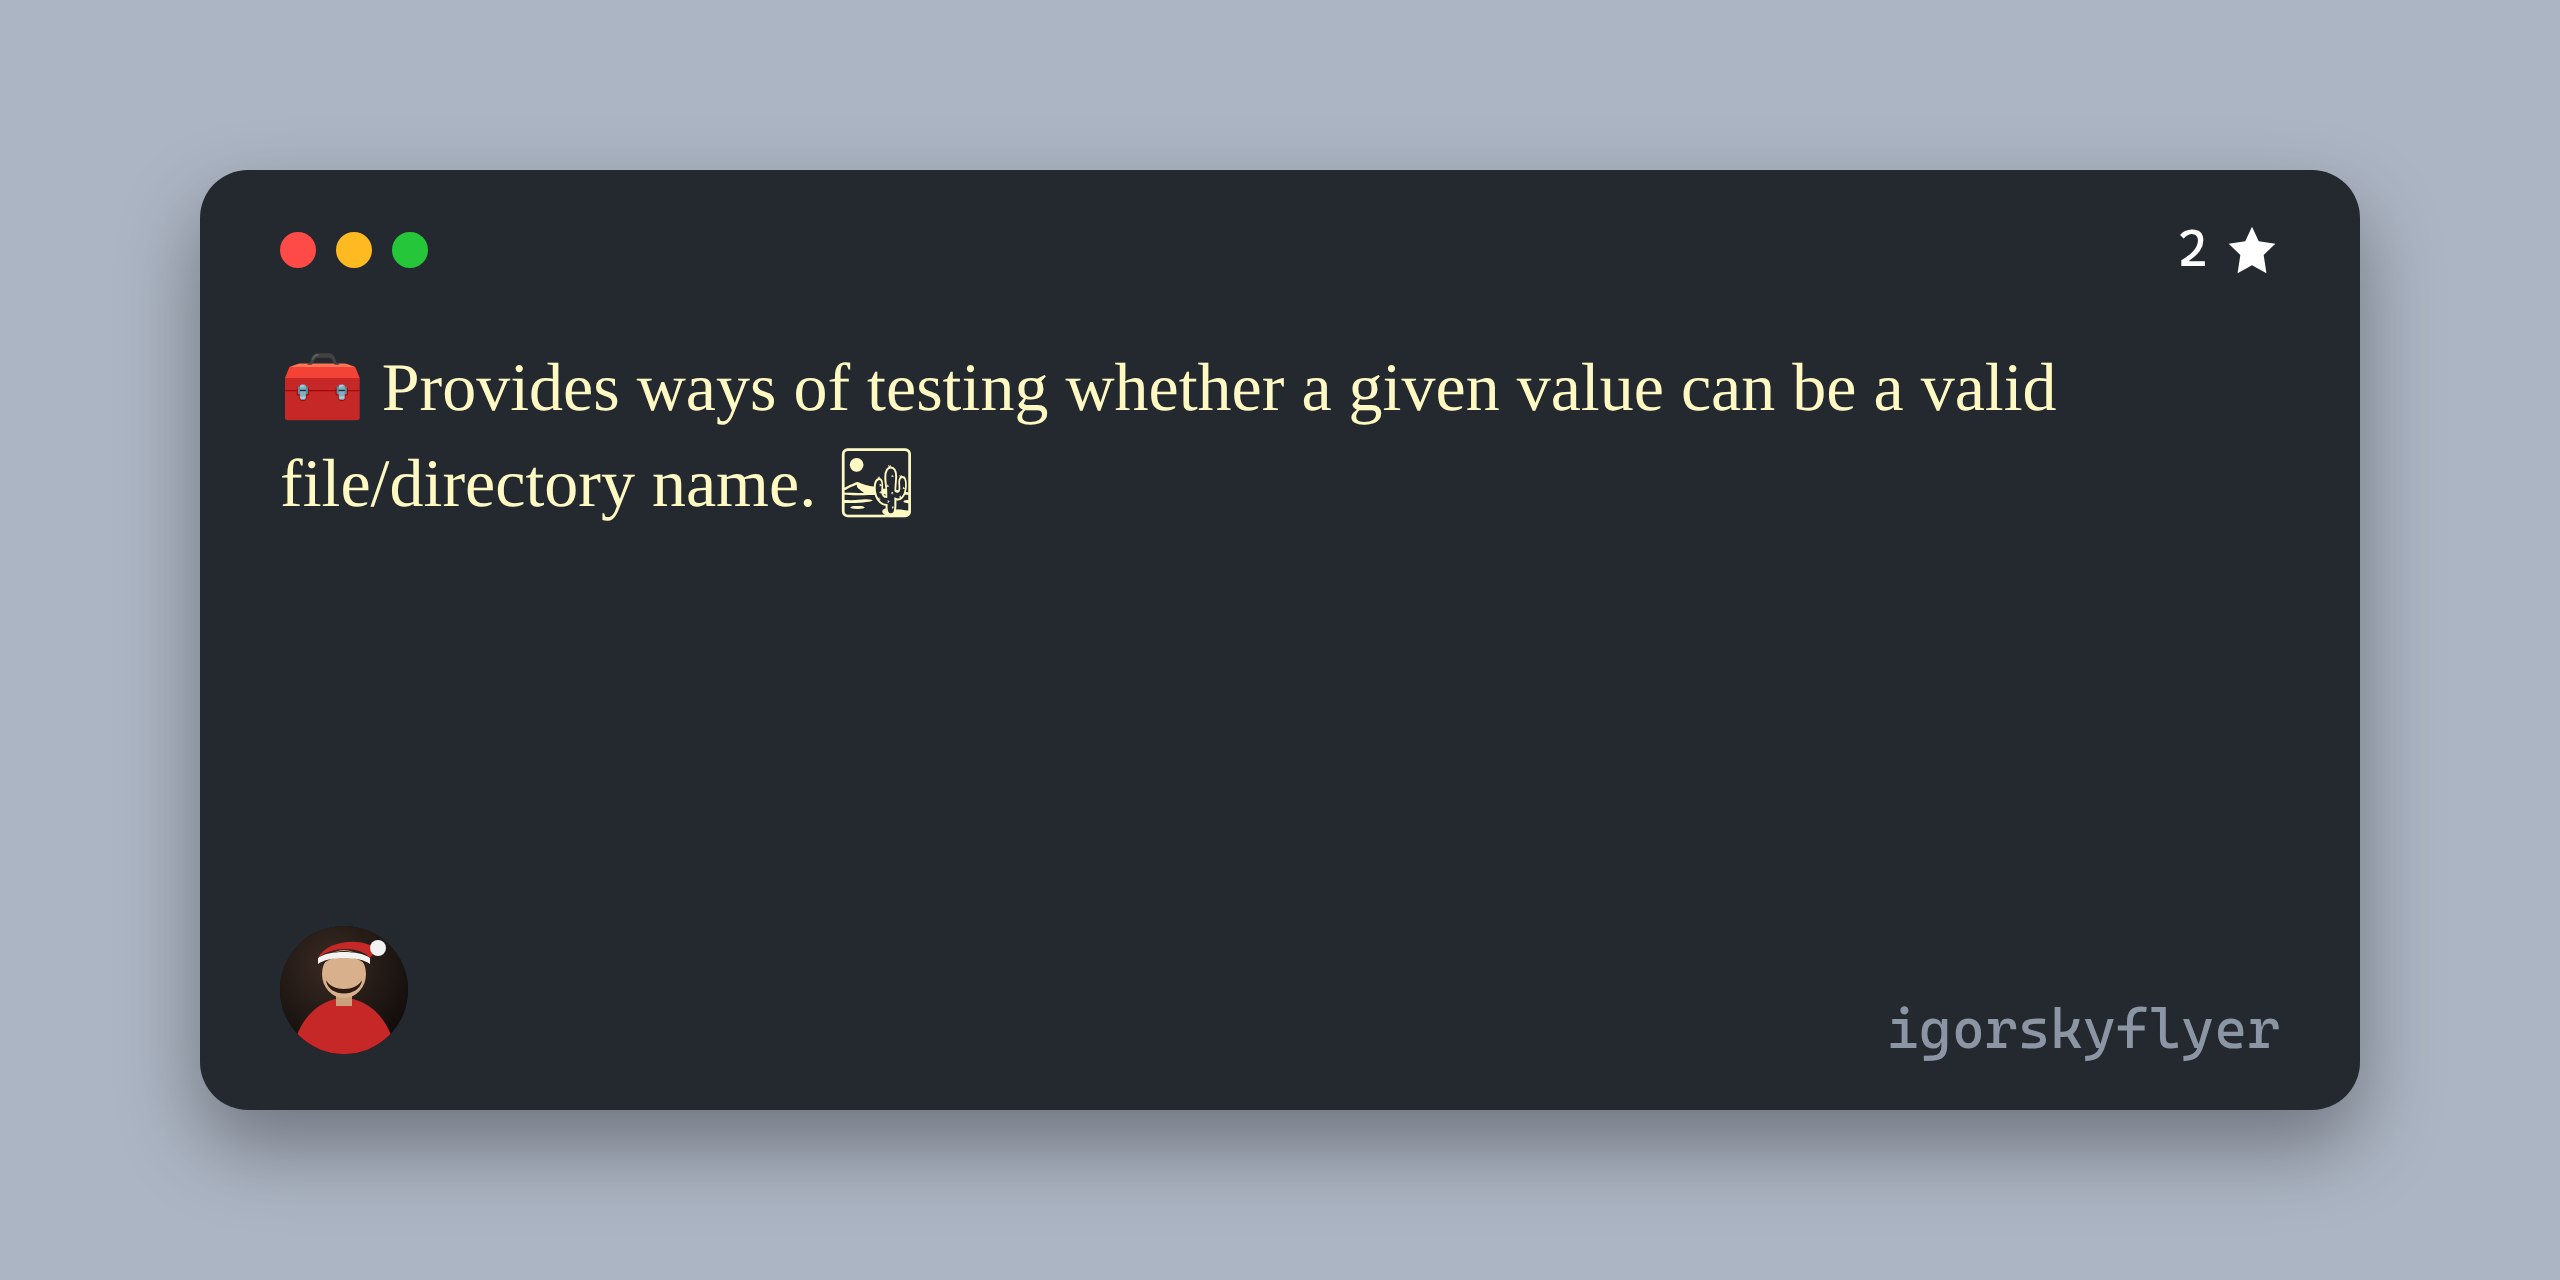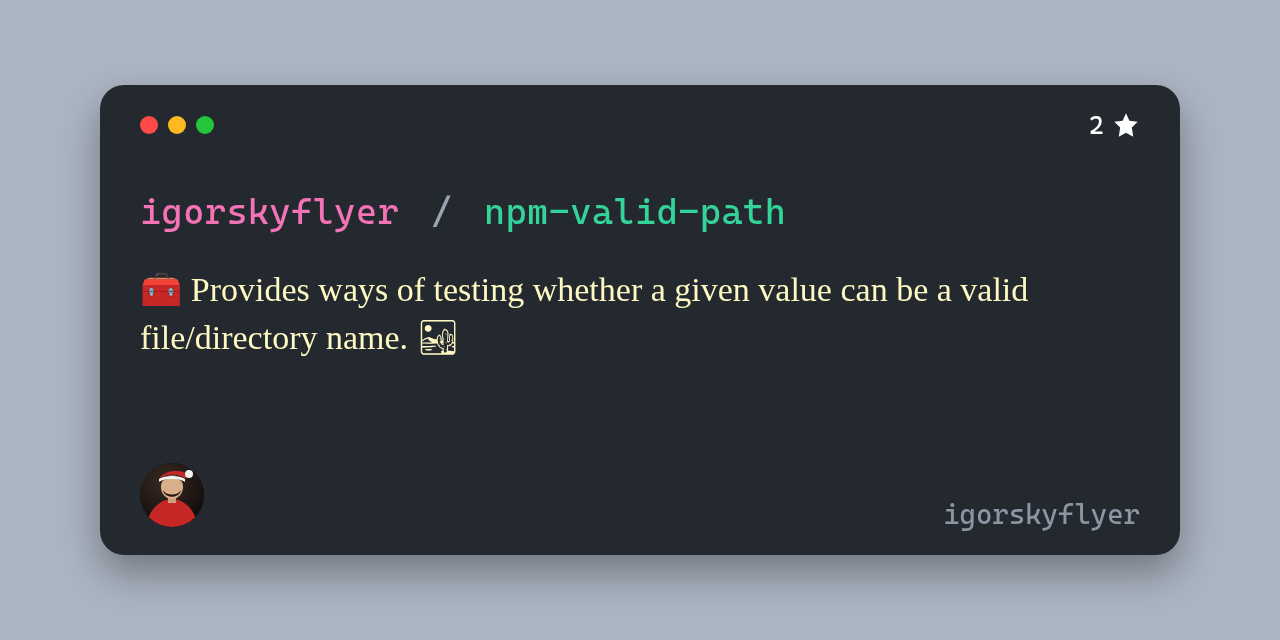--- a/index.html
+++ b/index.html
@@ -95,25 +95,20 @@
     <div class="stars">
       <span>2</span>
       <span class="star-icon">
         <svg width="28" height="28" viewBox="0 0 24 24" fill="#ffffff">
             <path d="M12 2l2.9 6.26L22 9.27l-5 4.87L18.18 22 12 18.56 5.82 22 7 14.14l-5-4.87 7.1-1.01L12 2z"></path>
           </svg>
       </span>
     </div>
   </div>
 
-  <div class="repo-line">
-    <span class="owner">igorskyflyer</span>
-    <span class="sep">/</span>
-    <span class="repo">npm-valid-path</span>
-  </div>
 
   <p class="desc">🧰 Provides ways of testing whether a given value can be a valid file/directory name. 🏜</p>
 
   <div class="avatar">
     <svg viewBox="0 0 64 64">
       <defs>
         <radialGradient id="bg" cx="40%" cy="30%" r="80%">
           <stop offset="0%" stop-color="#3a2a22"></stop>
           <stop offset="100%" stop-color="#0c0a09"></stop>
         </radialGradient>

